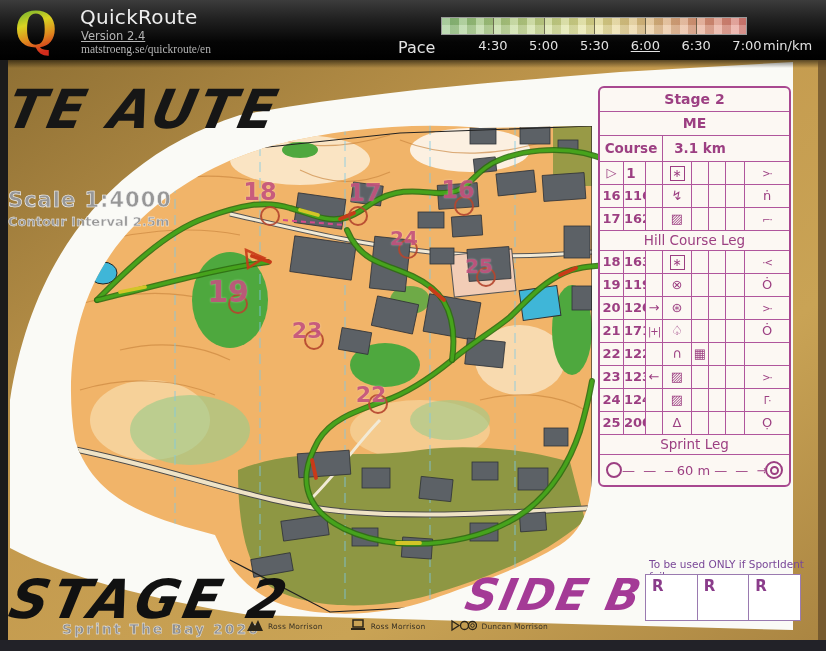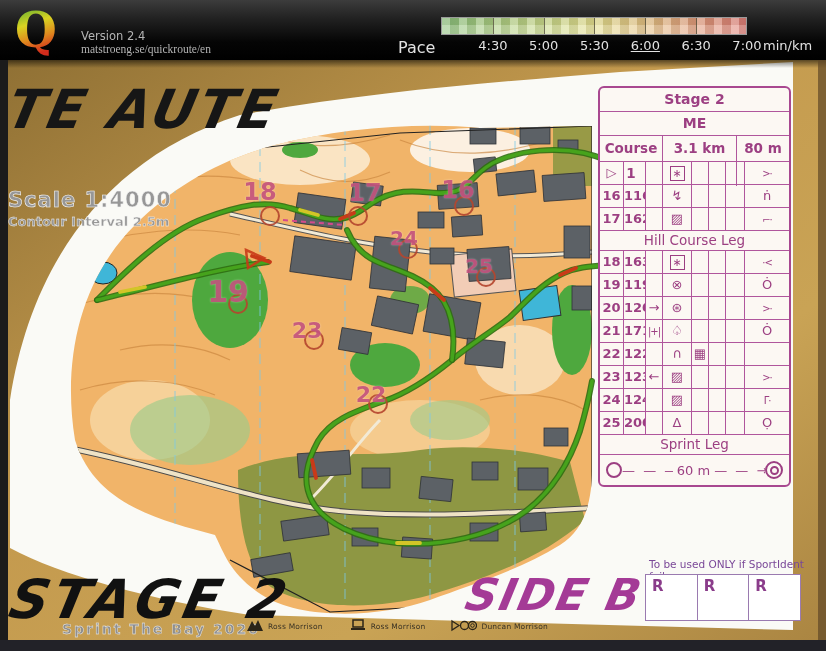--- a/index.html
+++ b/index.html
@@ -5,21 +5,21 @@
   html,body{margin:0;padding:0;background:#000;}
   *{box-sizing:border-box;}
   .screen{position:relative;width:826px;height:651px;overflow:hidden;background:#111;
           font-family:"DejaVu Sans",sans-serif;}
   
   .header{position:absolute;left:0;top:0;width:826px;height:60px;
           background:linear-gradient(180deg,#3c3c3c 0%,#222 30%,#050505 70%,#000 100%);}
   .logo{position:absolute;left:12px;top:3px;width:54px;height:56px;}
   .app-title{position:absolute;left:80px;top:5px;color:#ededed;font-size:20px;letter-spacing:.3px;}
   .app-sub{position:absolute;left:81px;color:#b4b4b4;font-size:11.5px;}
-  .sub1{top:29px;} .sub2{top:43px;font-family:Liberation Serif, serif;}
+  .sub1{top:29px;text-decoration:underline;} .sub2{top:43px;font-family:Liberation Serif, serif;}
   .pace-bar{position:absolute;left:441px;top:17px;width:306px;height:18px;border:1px solid #9a9a9a;
     background:
       repeating-linear-gradient(90deg,rgba(255,255,255,.28) 0 8.5px,rgba(0,0,0,.07) 8.5px 17px),
       repeating-linear-gradient(0deg,rgba(255,255,255,.22) 0 9px,rgba(0,0,0,.05) 9px 18px),
       linear-gradient(90deg,#8cc17c 0%,#aacd82 16%,#c9d98a 33%,#e4de8e 50%,#e4c384 66%,#e29d7b 83%,#df7f78 100%);}
   .bar-tick{position:absolute;top:0;width:1px;height:16px;background:#55503c;opacity:.8;}
   .pace-word{position:absolute;top:38px;left:398px;color:#e2e2e2;font-size:16px;}
   .pace-unit{position:absolute;top:38px;left:763px;color:#e2e2e2;font-size:13px;}
   .pace-tick{position:absolute;top:38px;transform:translateX(-50%);color:#e2e2e2;font-size:13px;}
   
@@ -78,20 +78,21 @@
           <linearGradient id="qg" x1="0" y1="0" x2="0.25" y2="1">
             <stop offset="0" stop-color="#2f9e38"></stop>
             <stop offset="0.45" stop-color="#d8d322"></stop>
             <stop offset="0.72" stop-color="#e08a1e"></stop>
             <stop offset="1" stop-color="#d22b1c"></stop>
           </linearGradient>
         </defs>
         <text x="3" y="44" font-family="DejaVu Serif, serif" font-size="48" font-weight="bold" fill="url(#qg)">Q</text>
       </svg>
     </div>
+    <div class="app-title">QuickRoute</div>
     <div class="app-sub sub1">Version 2.4</div>
     <div class="app-sub sub2">matstroeng.se/quickroute/en</div>
 
     <div class="pace-bar" id="pace-bar">
         <div class="bar-tick" style="left: 50.83px;"></div>
         <div class="bar-tick" style="left: 101.66px;"></div>
         <div class="bar-tick" style="left: 152.49px;"></div>
         <div class="bar-tick" style="left: 203.32px;"></div>
         <div class="bar-tick" style="left: 254.15px;"></div>
       </div>
@@ -300,21 +301,20 @@
         <span class="map-label" style="left: 479px; top: 206px; font-size: 20px;">25</span>
       </div>
   </div>
 
   <div class="sheet">
     <div class="srow shead">Stage 2</div>
     <div class="srow shead">ME</div>
     <div class="srow scourse">
       <span class="cell">Course 1</span>
       <span class="cell">3.1 km</span>
-      <span class="cell">80 m</span>
     </div>
     <div id="sheet-rows">
         <div class="srow cells">
           <div class="cell"><span class="sym">▷</span></div>
           <div class="cell"></div>
           <div class="cell"></div>
           <div class="cell"><span class="sym boxed">∗</span></div>
           <div class="cell"></div>
           <div class="cell"></div>
           <div class="cell"></div>

